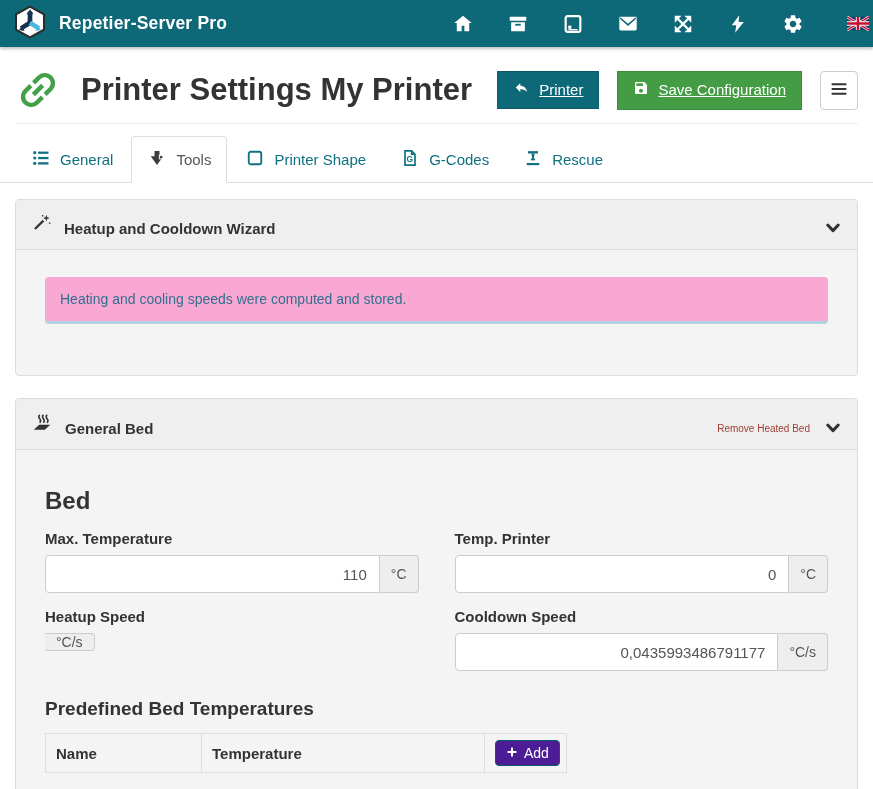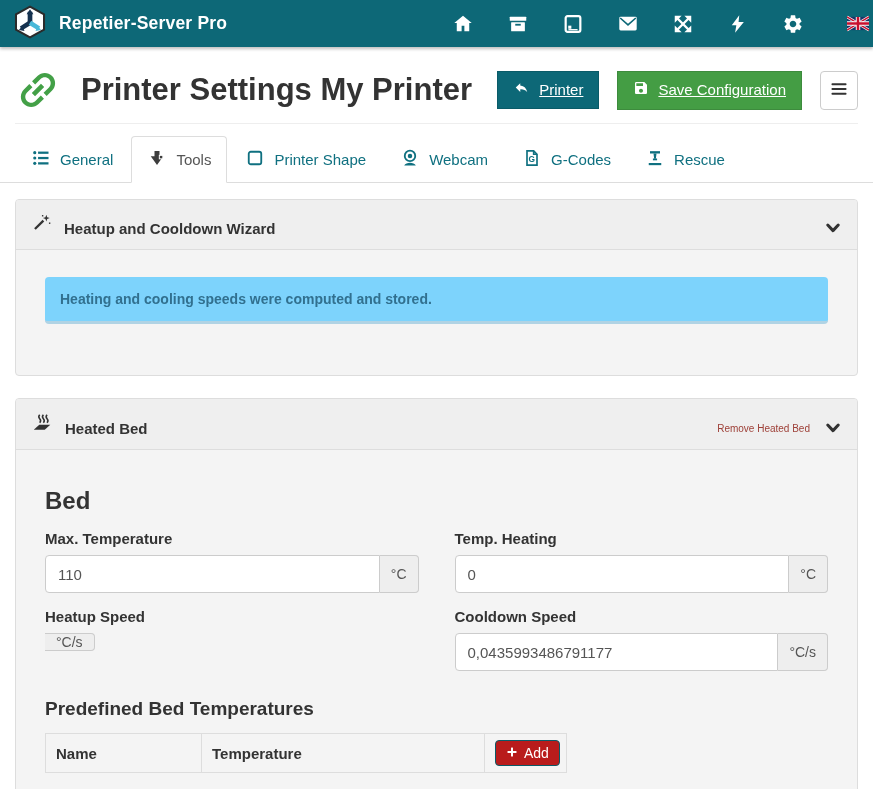--- a/index.html
+++ b/index.html
@@ -43,44 +43,45 @@
   .panel-heading { background:#efefef; border-bottom:1px solid #ddd; padding:12px 15px;
                    display:flex; align-items:flex-end; gap:12px; cursor:pointer; }
   .panel-title { font-size:15px; font-weight:600; color:#333; }
   .panel-right { margin-left:auto; display:flex; align-items:center; gap:14px; }
   .remove-link { color:#9e4038; font-size:10px; cursor:pointer; }
   .chev { width:18px; height:18px; cursor:pointer; }
   .panel-body-1 { padding:27px 29px 51px 29px; }
   .panel-body-2 { padding:0 29px 44px 29px; }
   
   .alert-info {
-    background:#7dd3fc; color:#31708f; border-radius:4px; border-bottom:3px solid #b0d3e4;
-    padding:14px 15px; font-size:14px;font-weight:bold;
+    background:#f9a8d4; color:#31708f; border-radius:4px; border-bottom:3px solid #b0d3e4;
+    padding:14px 15px; font-size:14px;
   }
   
   .section-title { font-size:24px; font-weight:600; color:#333; margin:37px 0 15px 0; }
   .form-grid { display:grid; grid-template-columns:1fr 1fr; column-gap:36px; row-gap:15px; }
   .field-label { display:block; font-size:15px; font-weight:bold; color:#333; margin-bottom:8px; }
   .input-group { display:flex; width:100%; }
   .input-group input {
     flex:1 1 auto; min-width:0; height:38px; border:1px solid #ccc; border-radius:4px 0 0 4px;
     padding:8px 12px; font-size:15px; color:#555; background:#fff; outline:none;
     font-family:"Liberation Sans","DejaVu Sans",sans-serif;
+    text-align:right;
   }
   .addon {
     display:flex; align-items:center; background:#eee; border:1px solid #ccc; border-left:none;
     border-radius:0 4px 4px 0; padding:0 11px; font-size:14px; color:#555; white-space:nowrap;
   }
   .sub-title { font-size:19px; font-weight:600; color:#333; margin:27px 0 13px 0; }
   
   table.temps { border-collapse:collapse; table-layout:fixed; width:521px; }
   table.temps th { border:1px solid #ddd; font-size:15px; font-weight:bold; color:#333;
                    text-align:left; padding:6px 10px; height:34px; }
   th.col-name { width:156px; } th.col-temp { width:283px; } th.col-action { width:82px; text-align:center; padding:4px; }
-  .btn-add { display:inline-flex; align-items:center; gap:6px; background:#b91c1c; border:1px solid #0a5b68;
+  .btn-add { display:inline-flex; align-items:center; gap:6px; background:#4c1d95; border:1px solid #0a5b68;
              color:#fff; font-size:14px; padding:4px 10px; border-radius:4px; cursor:pointer; }
 </style>
 </head>
 <body>
 
 <div class="navbar">
   <div class="brand">
     <span>
       <svg width="34" height="34" viewBox="0 0 40 40">
         <polygon points="20,2 36.5,11 36.5,29 20,38 3.5,29 3.5,11" fill="#fff" stroke="#2b2b2b" stroke-width="2.4"></polygon>
@@ -226,30 +227,20 @@
     <span>
       <svg width="20" height="20" viewBox="0 0 24 24">
           <rect x="4.5" y="4.5" width="15" height="15" rx="2.5" fill="none" stroke="#0f7080" stroke-width="2.2"></rect>
         </svg>
     </span>
     <span>Printer Shape</span>
   </div>
   <div class="tab">
     <span>
       <svg width="20" height="20" viewBox="0 0 24 24">
-          <circle cx="12" cy="9.5" r="6.3" fill="none" stroke="#0f7080" stroke-width="2.2"></circle>
-          <circle cx="12" cy="9.5" r="2.7" fill="#0f7080"></circle>
-          <path d="M5,21 c2.5-4.5 11.5-4.5 14,0 Z" fill="#0f7080"></path>
-        </svg>
-    </span>
-    <span>Webcam</span>
-  </div>
-  <div class="tab">
-    <span>
-      <svg width="20" height="20" viewBox="0 0 24 24">
           <path d="M6,3.5 h8 l4,4 V20.5 H6 Z" fill="none" stroke="#0f7080" stroke-width="2"></path>
           <path d="M14,3.5 v4 h4" fill="none" stroke="#0f7080" stroke-width="2"></path>
           <text x="11.8" y="17" text-anchor="middle" font-size="10" font-weight="bold" fill="#0f7080" font-family="Liberation Sans, sans-serif">G</text>
         </svg>
     </span>
     <span>G-Codes</span>
   </div>
   <div class="tab">
     <span>
       <svg width="20" height="20" viewBox="0 0 24 24">
@@ -294,21 +285,21 @@
     <span>
       <svg width="22" height="22" viewBox="0 0 24 24">
           <polygon points="3,20.5 15,20.5 21,15 9,15" fill="#333"></polygon>
           <g fill="none" stroke="#333" stroke-width="1.7">
             <path d="M9.5,4 q-2,2.2 0,4.4 q2,2.2 0,4.4"></path>
             <path d="M13.5,4 q-2,2.2 0,4.4 q2,2.2 0,4.4"></path>
             <path d="M17.5,4 q-2,2.2 0,4.4 q2,2.2 0,4.4"></path>
           </g>
         </svg>
     </span>
-    <span class="panel-title">Heated Bed</span>
+    <span class="panel-title">General Bed</span>
     <span class="panel-right">
       <span class="remove-link">Remove Heated Bed</span>
       <span class="chev">
         <svg width="18" height="18" viewBox="0 0 24 24">
             <polyline points="5,8 12,15.5 19,8" fill="none" stroke="#333" stroke-width="4" stroke-linecap="round" stroke-linejoin="round"></polyline>
           </svg>
       </span>
     </span>
   </div>
   <div class="panel-body-2">
@@ -316,21 +307,21 @@
 
     <div class="form-grid">
       <div>
         <label class="field-label">Max. Temperature</label>
         <div class="input-group">
           <input type="text" value="110" style="">
           <span class="addon">°C</span>
         </div>
       </div>
       <div>
-        <label class="field-label">Temp. Heating</label>
+        <label class="field-label">Temp. Printer</label>
         <div class="input-group">
           <input type="text" value="0" style="">
           <span class="addon">°C</span>
         </div>
       </div>
       <div>
         <label class="field-label">Heatup Speed</label>
         <div class="input-group">
           <span class="addon">°C/s</span>
         </div>

